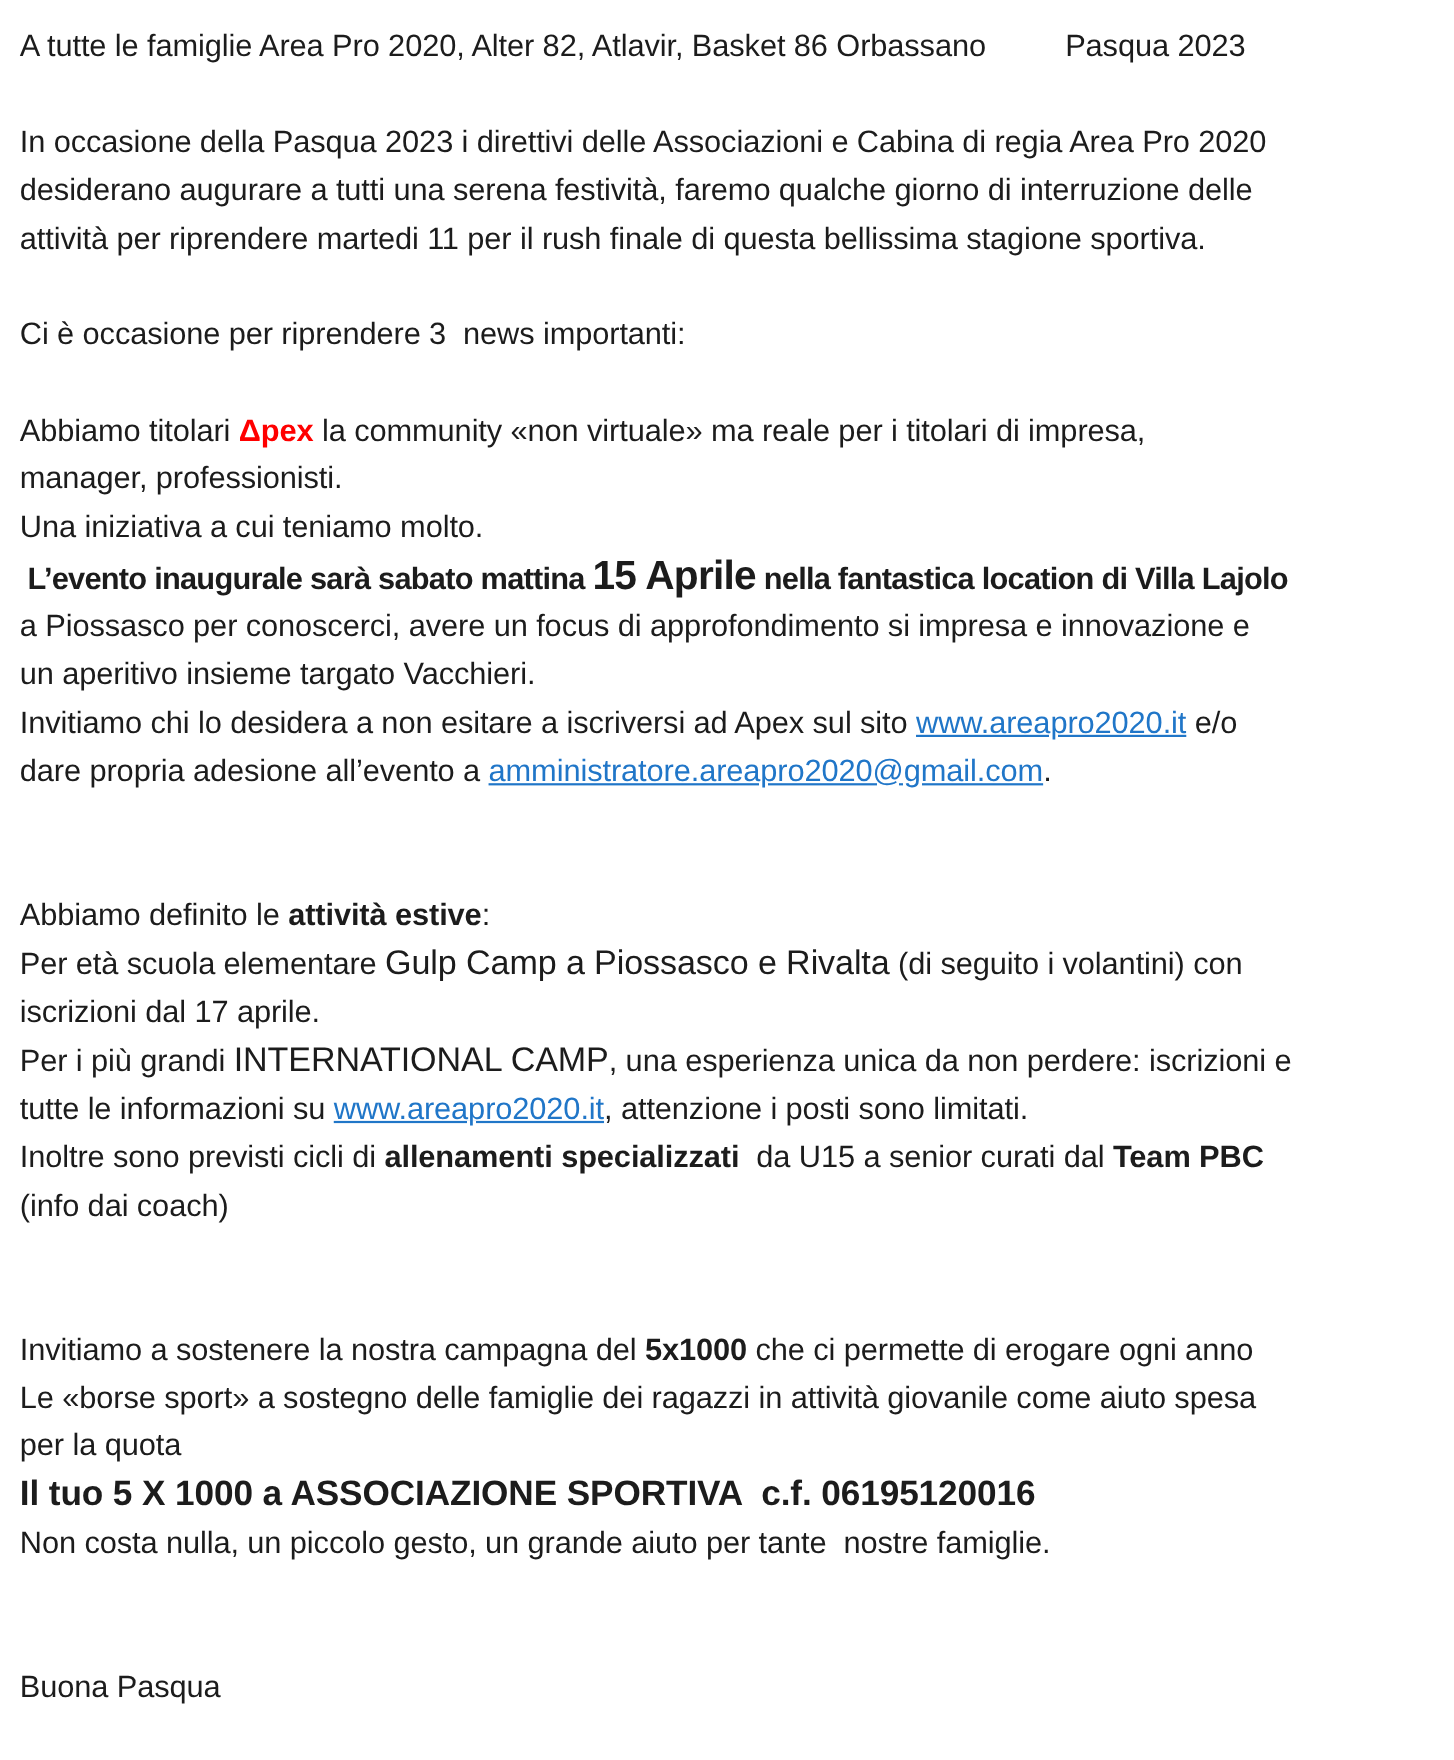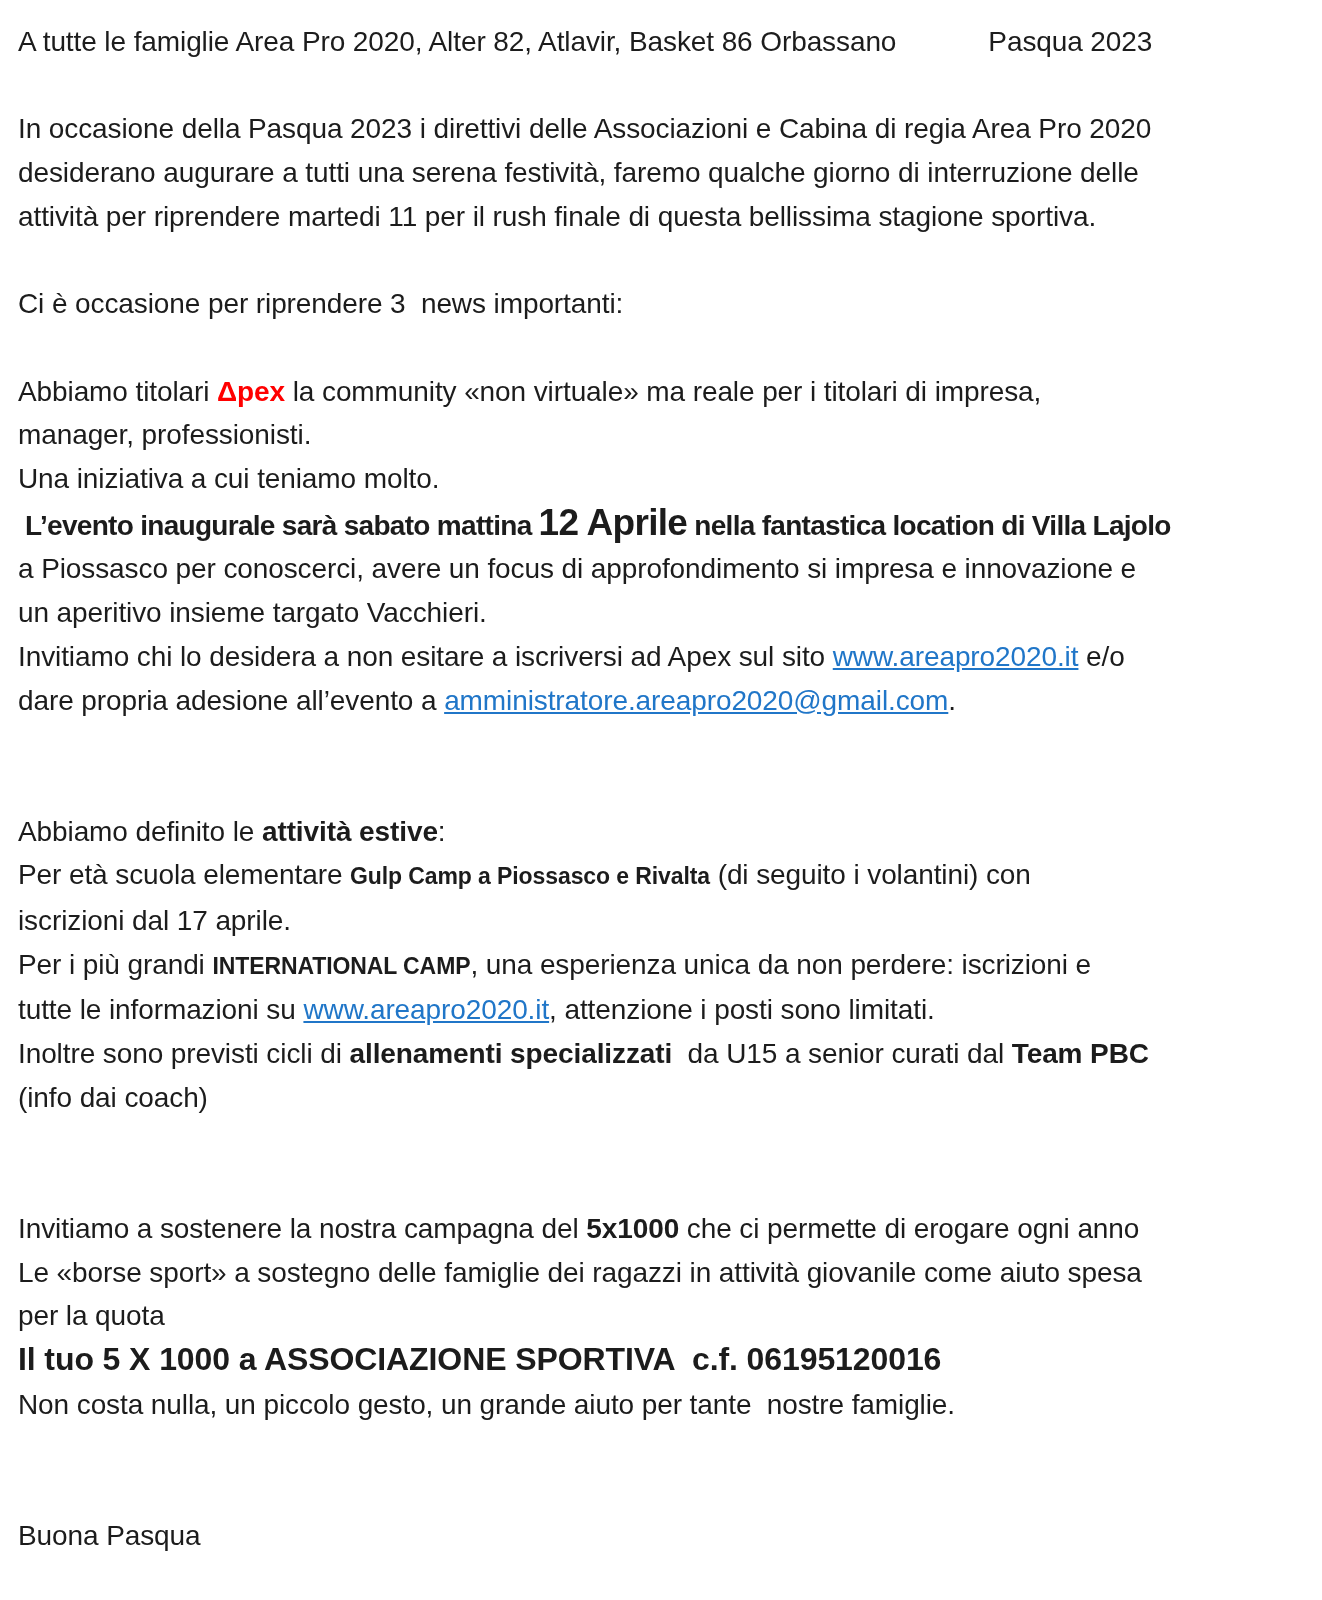--- a/index.html
+++ b/index.html
@@ -29,61 +29,61 @@
     letter-spacing: -0.1px;
   }
   .line.condensed {
     letter-spacing: -0.7px;
   }
   .seg-normal { }
   .seg-bold {
     font-weight: bold;
   }
   .seg-bold-lg {
-    font-weight: bold;
-    font-size: 23px;
+    font-weight: normal;
+    font-size: 31px;
   }
   .seg-bold-xl {
     font-weight: bold;
     font-size: 37px;
   }
   .seg-title {
     font-weight: bold;
     font-size: 32px;
   }
   .seg-red-bold {
     font-weight: bold;
     color: var(--accent-red, #ff0000);
   }
   .seg-link {
     color: var(--link-blue, #2076c8);
     text-decoration: underline;
     cursor: pointer;
   }
   .seg-tab-gap {
-    margin-left: 92px;
+    margin-left: 72px;
   }
 </style>
 </head>
 <body style="--accent-red: #ff0000; --link-blue: #2076c8; color: rgb(28, 28, 28); background: rgb(255, 255, 255);">
 
 <div class="page">
   <div id="doc-body">
       <div class="line"><span class="seg-normal">A tutte le famiglie Area Pro 2020, Alter 82, Atlavir, Basket 86 Orbassano</span><span class="seg-tab-gap">Pasqua 2023</span></div>
       <div class="line"></div>
       <div class="line"><span class="seg-normal">In occasione della Pasqua 2023 i direttivi delle Associazioni e Cabina di regia Area Pro 2020</span></div>
       <div class="line"><span class="seg-normal">desiderano augurare a tutti una serena festività, faremo qualche giorno di interruzione delle</span></div>
       <div class="line"><span class="seg-normal">attività per riprendere martedi 11 per il rush finale di questa bellissima stagione sportiva.</span></div>
       <div class="line"></div>
       <div class="line"><span class="seg-normal">Ci è occasione per riprendere 3  news importanti:</span></div>
       <div class="line"></div>
       <div class="line"><span class="seg-normal">Abbiamo titolari </span><span class="seg-red-bold">Δpex</span><span class="seg-normal"> la community «non virtuale» ma reale per i titolari di impresa,</span></div>
       <div class="line"><span class="seg-normal">manager, professionisti.</span></div>
       <div class="line"><span class="seg-normal">Una iniziativa a cui teniamo molto.</span></div>
-      <div class="line condensed"><span class="seg-bold"> L’evento inaugurale sarà sabato mattina </span><span class="seg-bold-xl">12 Aprile</span><span class="seg-bold"> nella fantastica location di Villa Lajolo</span></div>
+      <div class="line condensed"><span class="seg-bold"> L’evento inaugurale sarà sabato mattina </span><span class="seg-bold-xl">15 Aprile</span><span class="seg-bold"> nella fantastica location di Villa Lajolo</span></div>
       <div class="line"><span class="seg-normal">a Piossasco per conoscerci, avere un focus di approfondimento si impresa e innovazione e</span></div>
       <div class="line"><span class="seg-normal">un aperitivo insieme targato Vacchieri.</span></div>
       <div class="line"><span class="seg-normal">Invitiamo chi lo desidera a non esitare a iscriversi ad Apex sul sito </span><a class="seg-link">www.areapro2020.it</a><span class="seg-normal"> e/o</span></div>
       <div class="line"><span class="seg-normal">dare propria adesione all’evento a </span><a class="seg-link">amministratore.areapro2020@gmail.com</a><span class="seg-normal">.</span></div>
       <div class="line"></div>
       <div class="line"></div>
       <div class="line"><span class="seg-normal">Abbiamo definito le </span><span class="seg-bold">attività estive</span><span class="seg-normal">:</span></div>
       <div class="line"><span class="seg-normal">Per età scuola elementare </span><span class="seg-bold-lg">Gulp Camp a Piossasco e Rivalta</span><span class="seg-normal"> (di seguito i volantini) con</span></div>
       <div class="line"><span class="seg-normal">iscrizioni dal 17 aprile.</span></div>
       <div class="line"><span class="seg-normal">Per i più grandi </span><span class="seg-bold-lg">INTERNATIONAL CAMP</span><span class="seg-normal">, una esperienza unica da non perdere: iscrizioni e</span></div>

